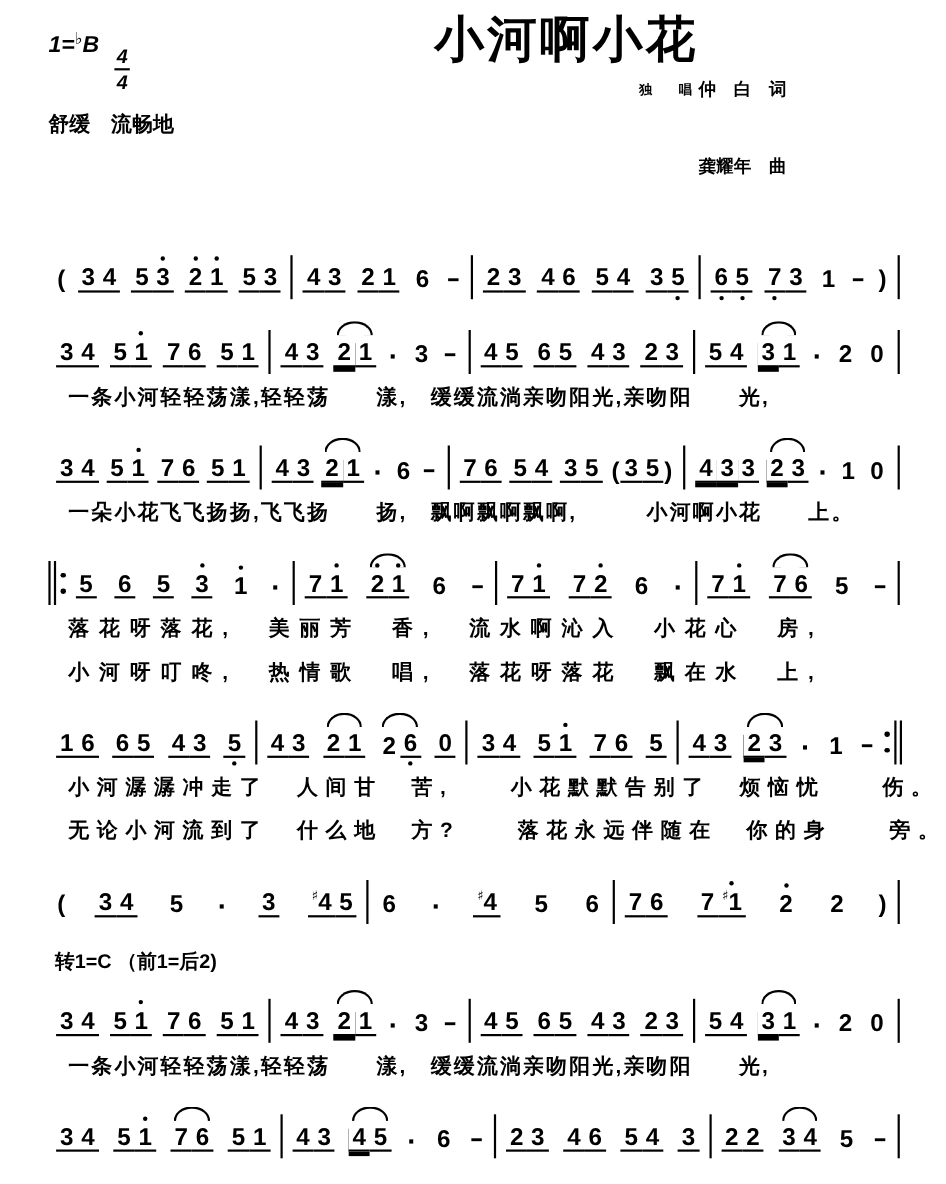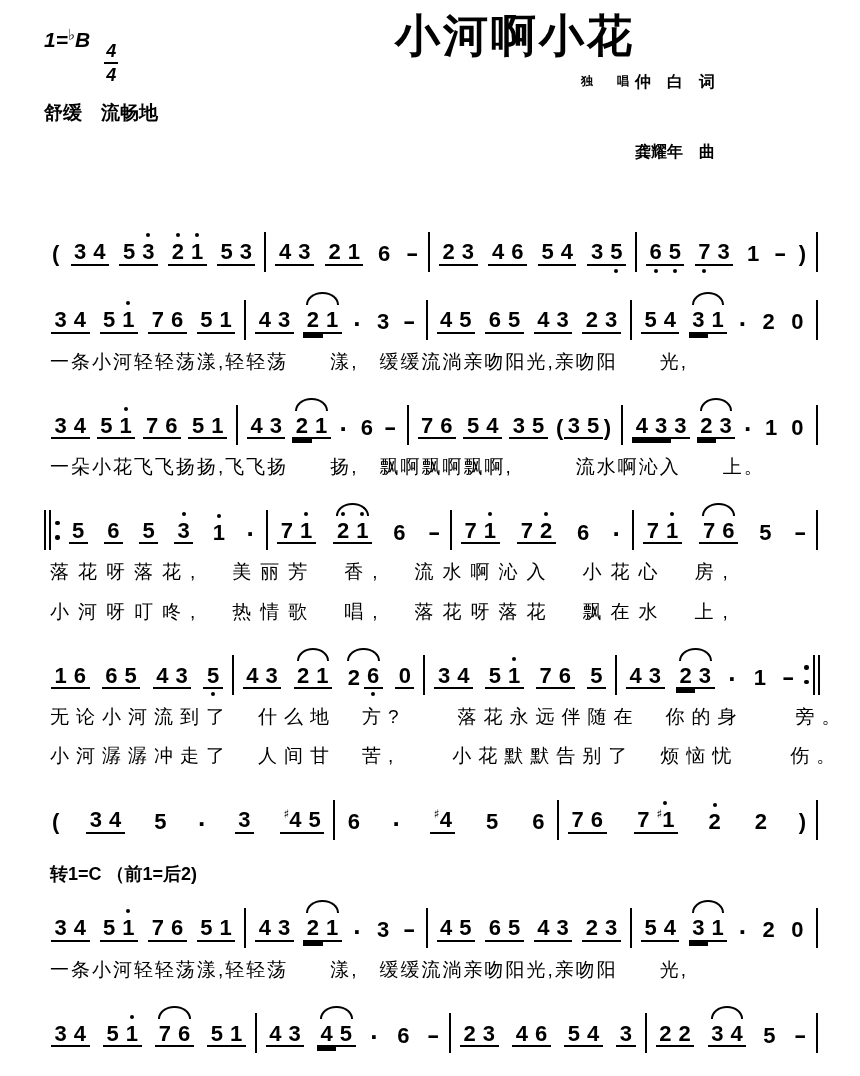--- a/index.html
+++ b/index.html
@@ -38,21 +38,21 @@
   .paren{padding:0 1px;}
   .sharp{font-size:12px;vertical-align:9px;font-family:"DejaVu Sans",sans-serif;}
   .vb{display:inline-block;background:#000;}
   .w2{width:2px;}
   .bl{height:40px;margin:0 2px -6px;align-self:flex-end;}
   .rpt{display:inline-flex;gap:2.5px;align-items:flex-end;margin-bottom:-6px;}
   .rpt .vb{height:40px;}
   .rdots{display:inline-flex;flex-direction:column;gap:10px;justify-content:center;
          height:34px;margin:0 2px;align-self:center;}
   .rd{width:4.5px;height:4.5px;border-radius:50%;background:#000;display:block;}
-  .lyrics{font-size:19px;font-weight:400;white-space:pre;margin:0 0 8px;padding-left:6px;line-height:1.65;}
+  .lyrics{font-size:19px;font-weight:700;white-space:pre;margin:0 12px 8px;padding-left:6px;line-height:1.65;}
   .footnote{font-size:18px;font-weight:bold;margin:16px 0 2px 6px;}
 </style>
 </head>
 <body>
 
 <div class="header">
   <div>
     <div class="keysig"><span>1=</span><span class="flat">♭</span><span>B</span><span class="frac">
           <span class="num">4</span>
           <span>4</span>
@@ -312,21 +312,21 @@
           </span>
           <span class="grp">
             <span class="tok">1</span>
           </span>
           <span class="grp">
             <span class="tok">0</span>
           </span>
         </div>
         <span class="vb w2 bl"></span>
       </div>
-      <div class="lyrics" style="letter-spacing: 2px;">一朵小花飞飞扬扬,飞飞扬　　扬,　飘啊飘啊飘啊,　　　流水啊沁入　　上。</div>
+      <div class="lyrics" style="letter-spacing: 2px;">一朵小花飞飞扬扬,飞飞扬　　扬,　飘啊飘啊飘啊,　　　小河啊小花　　上。</div>
     </div>
     <div class="system">
       <div class="music-line">
         <span class="rpt">
           <span class="vb w2"></span>
           <span class="vb w2"></span>
           <span class="rdots">
             <i class="rd"></i>
             <i class="rd"></i>
           </span>
@@ -484,22 +484,22 @@
         </div>
         <span class="rpt">
           <span class="rdots">
             <i class="rd"></i>
             <i class="rd"></i>
           </span>
           <span class="vb w2"></span>
           <span class="vb w2"></span>
         </span>
       </div>
+      <div class="lyrics" style="letter-spacing: 7px;">小河潺潺冲走了　人间甘　苦,　　小花默默告别了　烦恼忧　　伤。</div>
       <div class="lyrics" style="letter-spacing: 7px;">无论小河流到了　什么地　方?　　落花永远伴随在　你的身　　旁。</div>
-      <div class="lyrics" style="letter-spacing: 7px;">小河潺潺冲走了　人间甘　苦,　　小花默默告别了　烦恼忧　　伤。</div>
     </div>
     <div class="system">
       <div class="music-line">
         <div class="measure" style="flex-grow: 6;">
           <span class="grp">
             <span class="tok paren">(</span>
           </span>
           <span class="grp">
             <span class="tok u1">3</span>
             <span class="tok u1">4</span>

